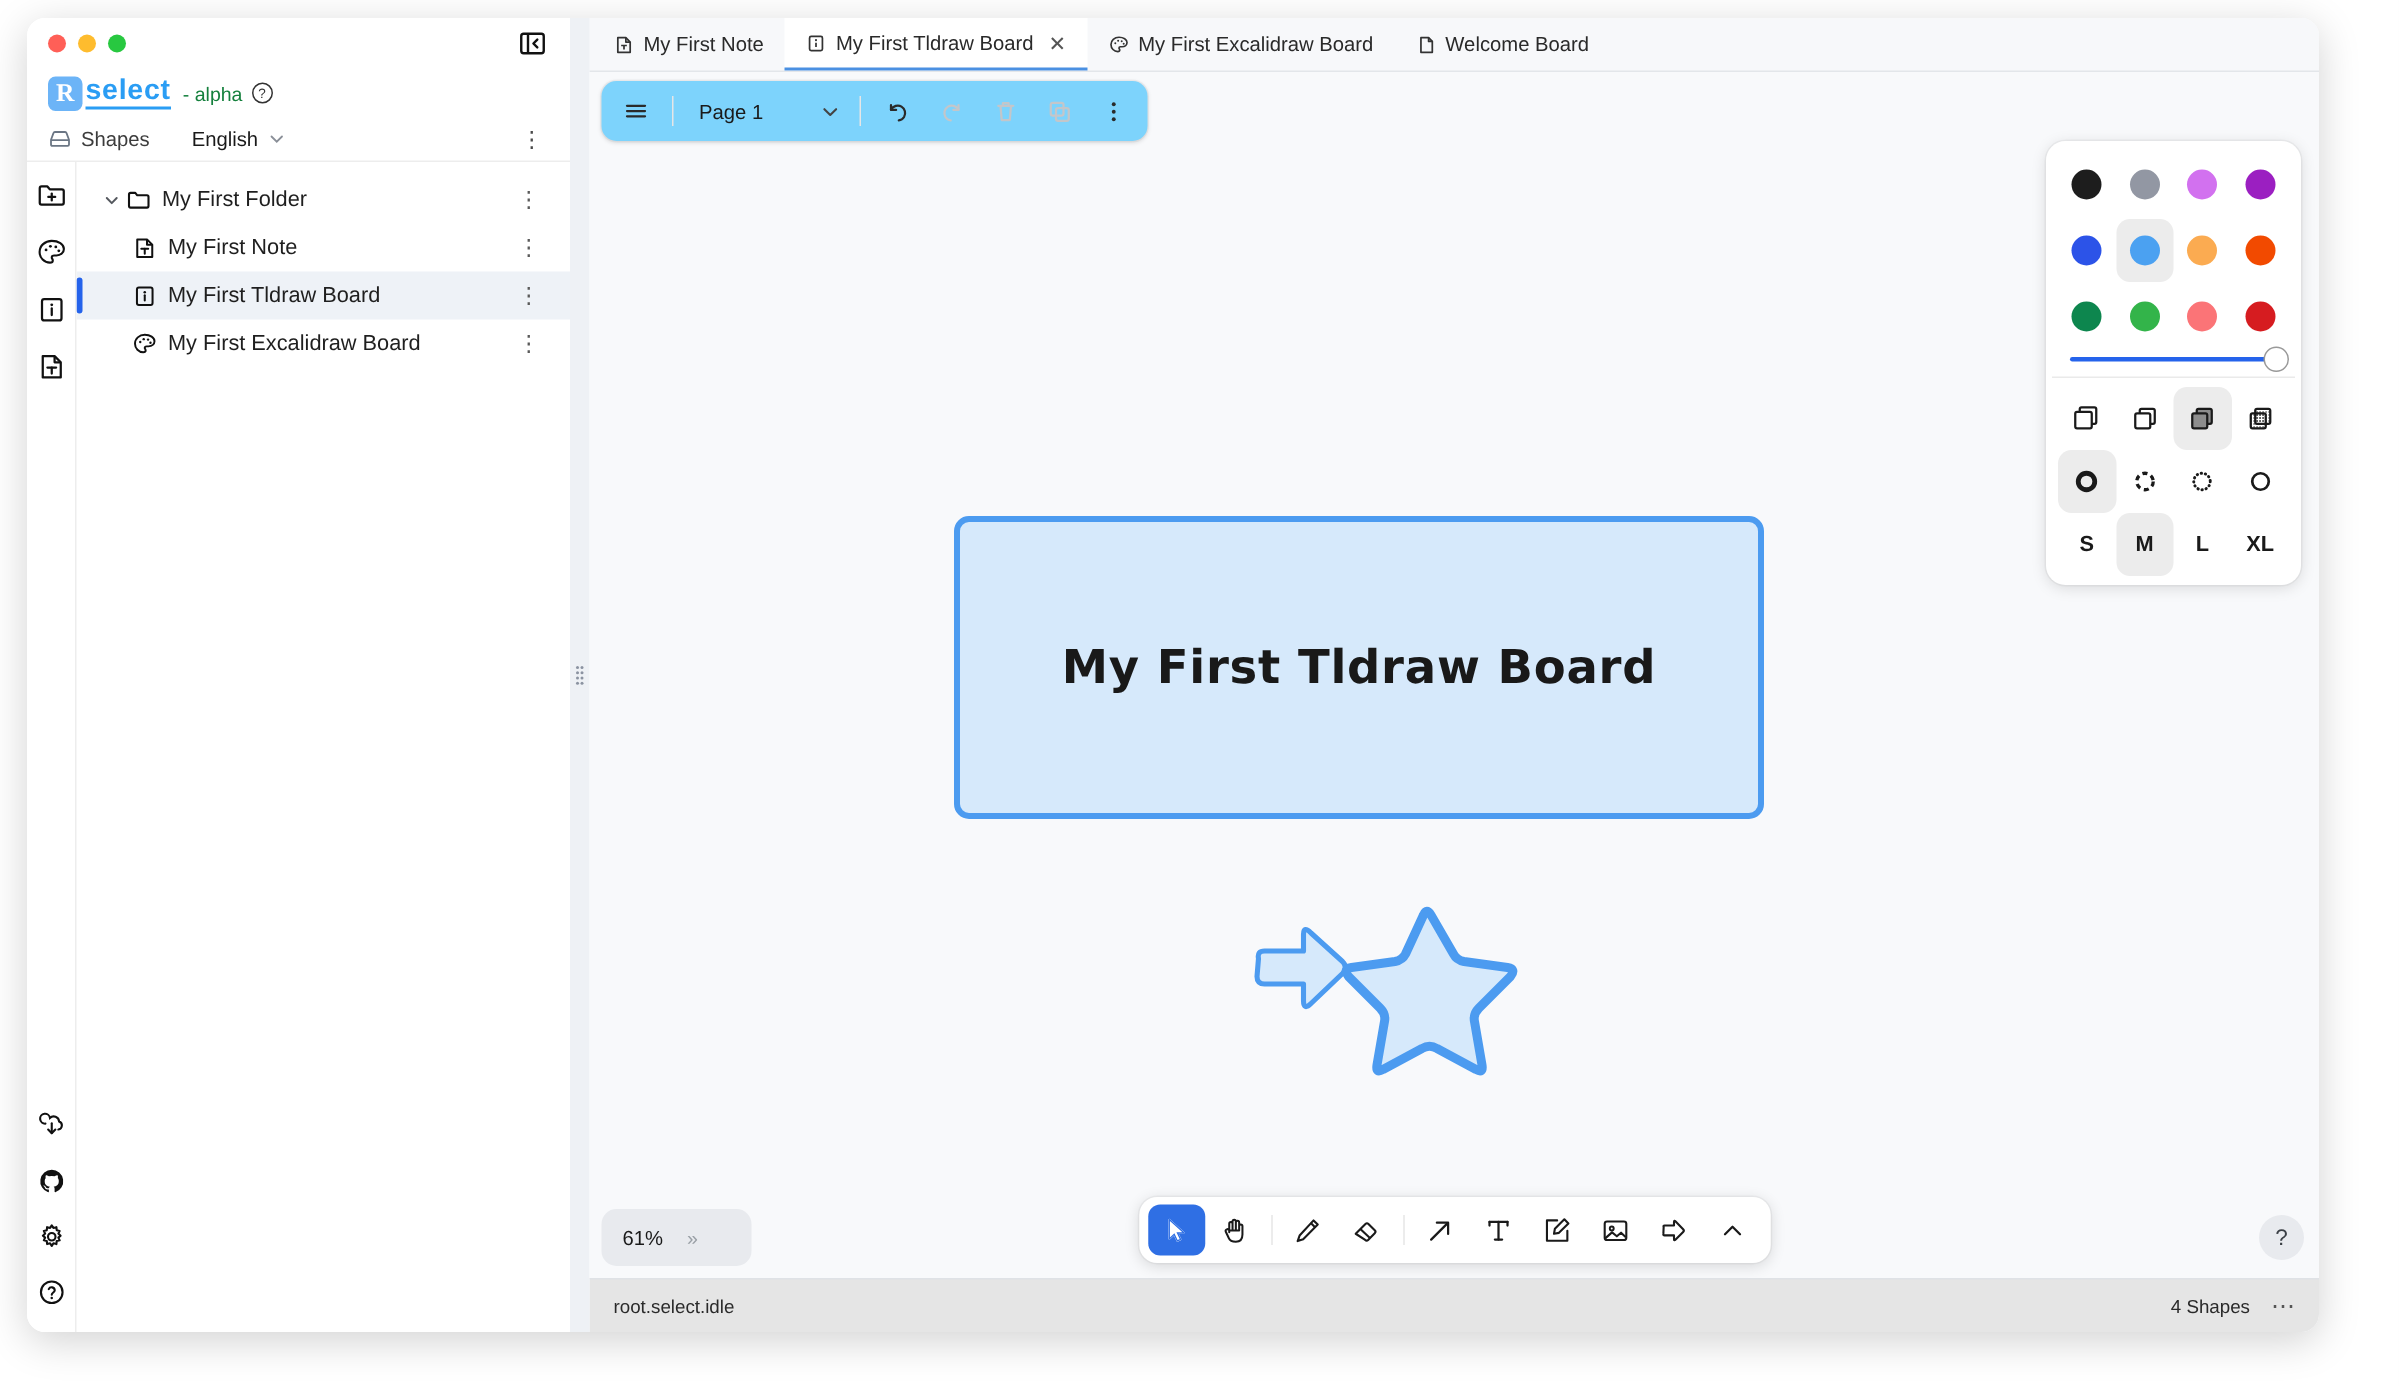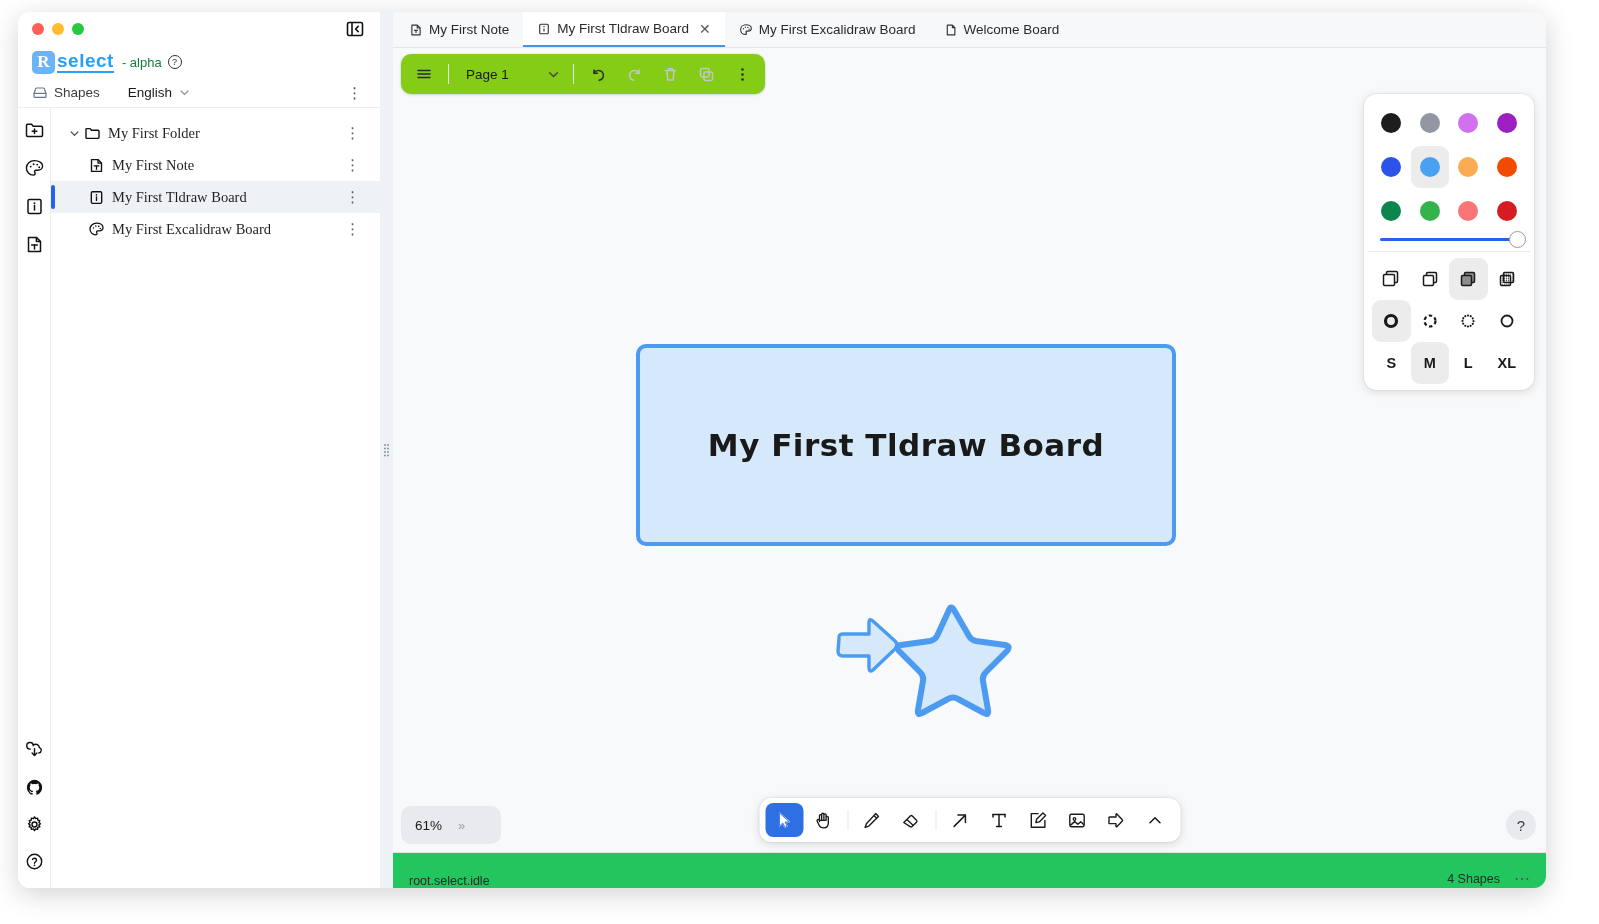--- a/index.html
+++ b/index.html
@@ -72,21 +72,21 @@
 
   .meta-row {
     height: 30px; display: flex; align-items: center;
     padding: 0 14px; gap: 6px; position: relative;
     border-bottom: 1px solid #ededed;
   }
   .meta-local { font-size: 13.5px; color: #3c3c3c; }
   .meta-lang { font-size: 13.5px; color: #1a1a1a; margin-left: 22px; }
   .meta-dots { position: absolute; right: 18px; }
 
-  .sidebar-body { flex: 1; display: flex; min-height: 0; font-family: Liberation Serif, serif; }
+  .sidebar-body { flex: 1; display: flex; min-height: 0; }
 
   .icon-rail {
     width: 33px; flex: 0 0 33px;
     display: flex; flex-direction: column; align-items: center;
     padding-top: 11px; gap: 16px;
     border-right: 1px solid #ededed;
   }
   .rail-icon {
     width: 22px; height: 22px; cursor: pointer;
     display: flex; align-items: center; justify-content: center;
@@ -134,21 +134,21 @@
     cursor: pointer; position: relative; white-space: nowrap;
   }
   .tab.active { background: #ffffff; border-bottom: 2px solid #4a90e2; }
   .tab-close { font-size: 14px; color: #555; margin-left: 4px; cursor: pointer; }
 
   .board { flex: 1; position: relative; background: #f8f9fb; overflow: hidden; }
 
   
   .tl-topbar {
     position: absolute; left: 8px; top: 6px;
-    height: 40px; background: #84cc16;
+    height: 40px; background: #7dd3fc;
     border-radius: 10px;
     box-shadow: 0 1px 3px rgba(0,0,0,0.12), 0 0 0 1px rgba(0,0,0,0.04);
     display: flex; align-items: center; padding: 0 6px; gap: 2px;
   }
   .tl-btn {
     width: 34px; height: 32px; border-radius: 7px;
     display: flex; align-items: center; justify-content: center; cursor: pointer;
   }
   .tl-page {
     display: flex; align-items: center; gap: 0;
@@ -238,22 +238,22 @@
     position: absolute; right: 10px; bottom: 12px;
     width: 30px; height: 30px; border-radius: 50%;
     background: #e8eaee;
     display: flex; align-items: center; justify-content: center;
     font-size: 15px; color: #3a3f45; cursor: pointer;
   }
 
   
   .statusbar {
     height: 36px; flex: 0 0 36px;
-    background: #22c55e; border-top: 1px solid #dfe2e6;
-    display: flex; align-items: flex-end; justify-content: space-between;
+    background: #e5e5e5; border-top: 1px solid #dfe2e6;
+    display: flex; align-items: center; justify-content: space-between;
     padding: 0 16px; font-size: 12.5px; color: #2a2a2a;
   }
   .status-right { display: flex; align-items: center; gap: 14px; }
 
   svg { display: block; }
 </style>
 </head>
 <body>
 
 <div id="app">

